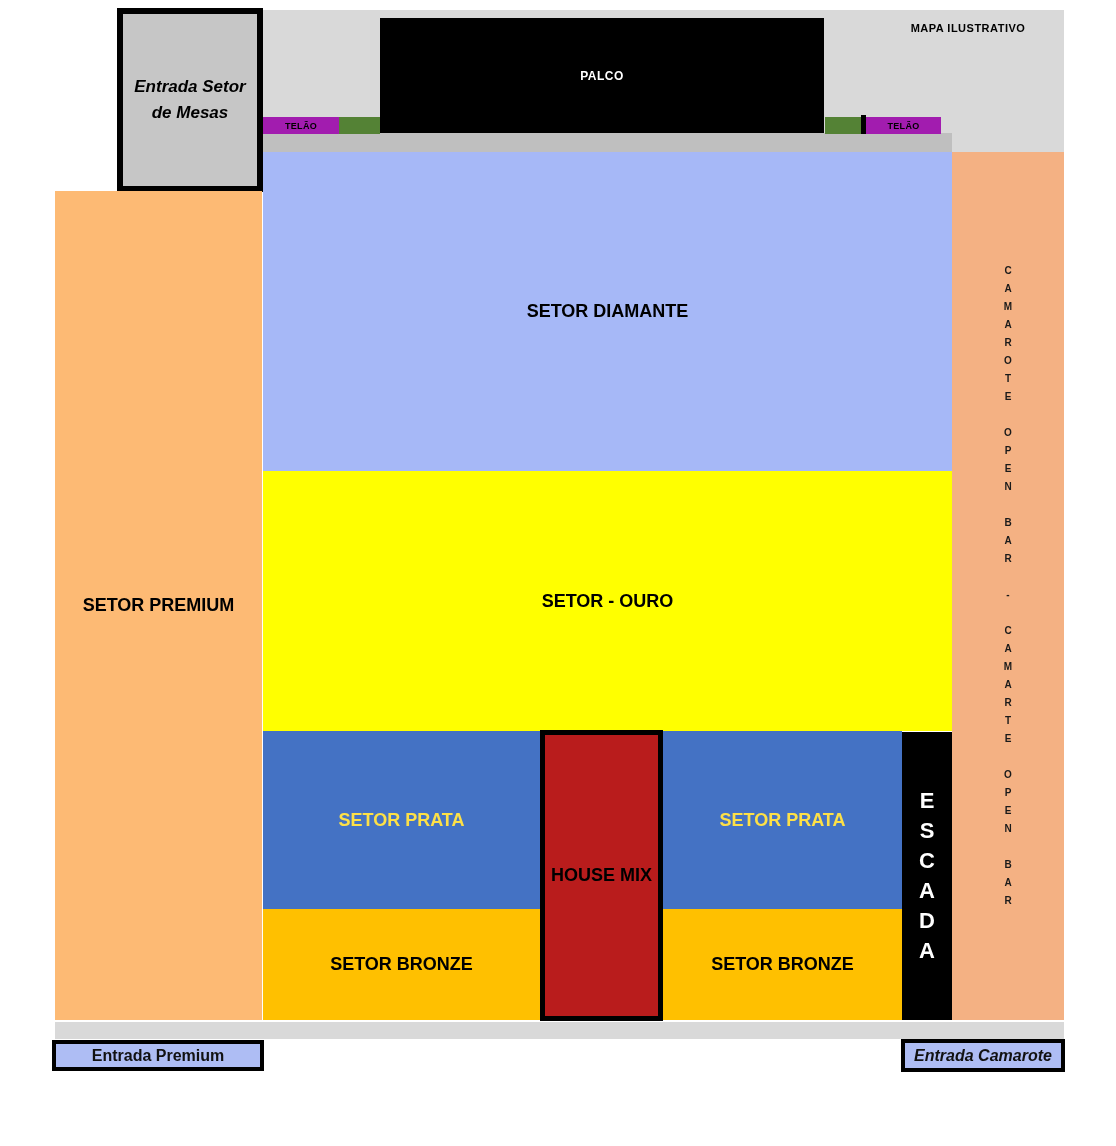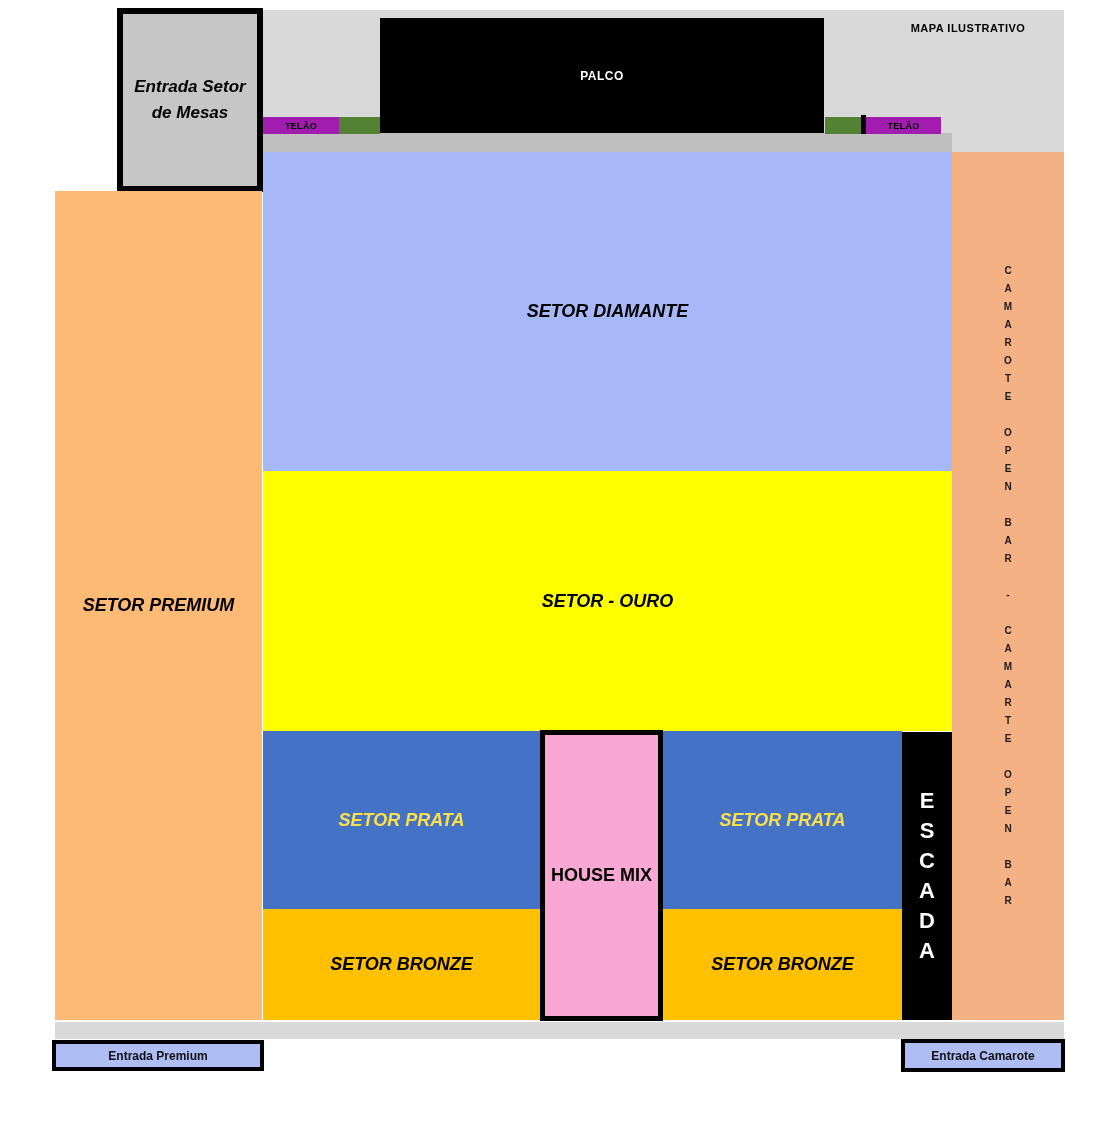--- a/index.html
+++ b/index.html
@@ -27,36 +27,36 @@
   #telao-left  { left: 263px; width: 76px; }
   #telao-right { left: 866px; width: 75px; }
   .green-strip { top: 117px; height: 17px; background: #548235; }
   #green-strip-left  { left: 339px; width: 41px; }
   #green-strip-right { left: 825px; width: 36px; }
   #strip-divider { left: 861px; top: 115px; width: 5px; height: 19px; background: #000; }
 
   
   #entrada-mesas { left: 117px; top: 8px; width: 146px; height: 184px; background: #C6C6C6;
                    border: 6px solid #000; font-size: 17px; line-height: 1.55; color: #000; font-style: italic; }
-  .entrance-btn  { background: #AEBDF4; border: 4px solid #000; font-size: 12px; color: #111; }
+  .entrance-btn  { background: #AEBDF4; border: 4px solid #000; font-size: 16px; color: #111; }
   #entrada-premium  { left: 52px;  top: 1040px; width: 212px; height: 31px; }
-  #entrada-camarote { left: 901px; top: 1039px; width: 164px; height: 33px; }
+  #entrada-camarote { left: 901px; top: 1039px; width: 164px; height: 33px; font-style: italic; }
 
   
-  .sector-label { font-size: 18px; color: #000; font-style: italic; }
+  .sector-label { font-size: 18px; color: #000; }
   .sector-label.white { color: #fde047; }
   #sector-premium  { left: 55px;  top: 191px; width: 207px; height: 829px; background: #fdba74; }
   #sector-diamante { left: 263px; top: 152px; width: 689px; height: 319px; background: #A6B8F7; }
   #sector-ouro     { left: 263px; top: 471px; width: 689px; height: 260px; background: #FFFF00; justify-content: center; }
   #sector-prata-left  { left: 263px; top: 731px; width: 277px; height: 178px; background: #4472C4; }
   #sector-prata-right { left: 663px; top: 731px; width: 239px; height: 178px; background: #4472C4; }
   #sector-bronze-left  { left: 263px; top: 909px; width: 277px; height: 111px; background: #FFC000; }
   #sector-bronze-right { left: 663px; top: 909px; width: 239px; height: 111px; background: #FFC000; }
 
-  #house-mix { left: 540px; top: 730px; width: 123px; height: 291px; background: #f9a8d4;
+  #house-mix { left: 540px; top: 730px; width: 123px; height: 291px; background: #b91c1c;
                border: 5px solid #000; font-size: 18px; color: #000; }
 
   #escada { left: 902px; top: 732px; width: 50px; height: 288px; background: #000;
             flex-direction: column; }
   #escada .vletter { display: block; color: #fff; font-size: 22px; line-height: 30px; }
 
   #camarote-col { left: 952px; top: 152px; width: 112px; height: 868px; background: #F4B183;
                   flex-direction: column; }
   #camarote-col .vword { margin: 9px 0; }
   #camarote-col .vletter { display: block; color: #1a1a1a; font-size: 10px; line-height: 18px;

